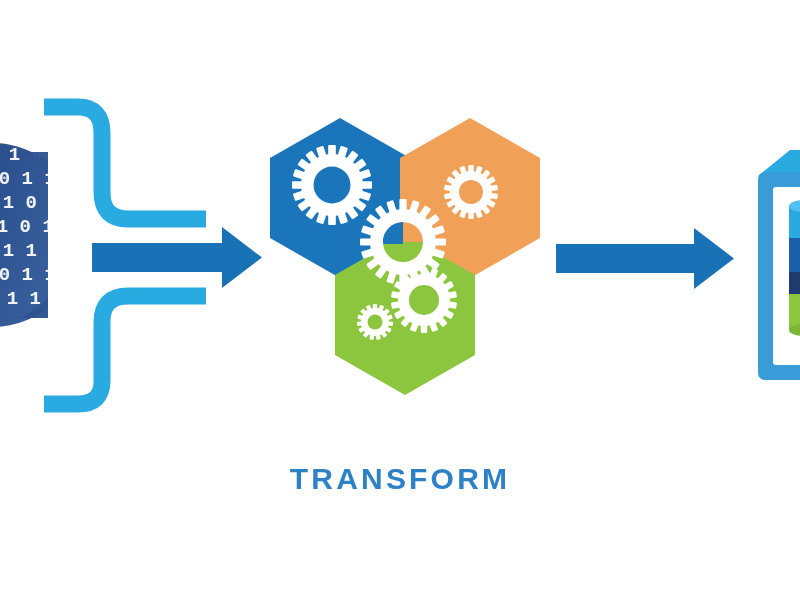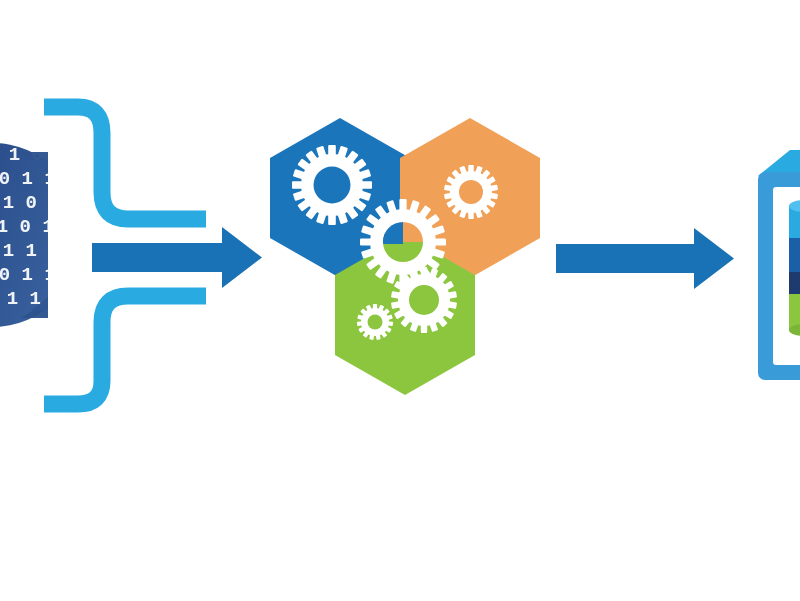--- a/index.html
+++ b/index.html
@@ -271,14 +271,15 @@
         <ellipse cx="804" cy="206" rx="15" ry="6" fill="#4fc0ef"></ellipse>
         <rect x="789" y="238" width="30" height="34" fill="#1b5fa8"></rect>
         <rect x="789" y="272" width="30" height="22" fill="#1e3a6e"></rect>
         <rect x="789" y="294" width="30" height="36" fill="#8cc63f"></rect>
         <ellipse cx="804" cy="330" rx="15" ry="6" fill="#7ab535"></ellipse>
       </g>
     </g>
 
   </svg>
 
+  <div class="caption">TRANSFORM</div>
 
 </div>
 
 </body></html>

